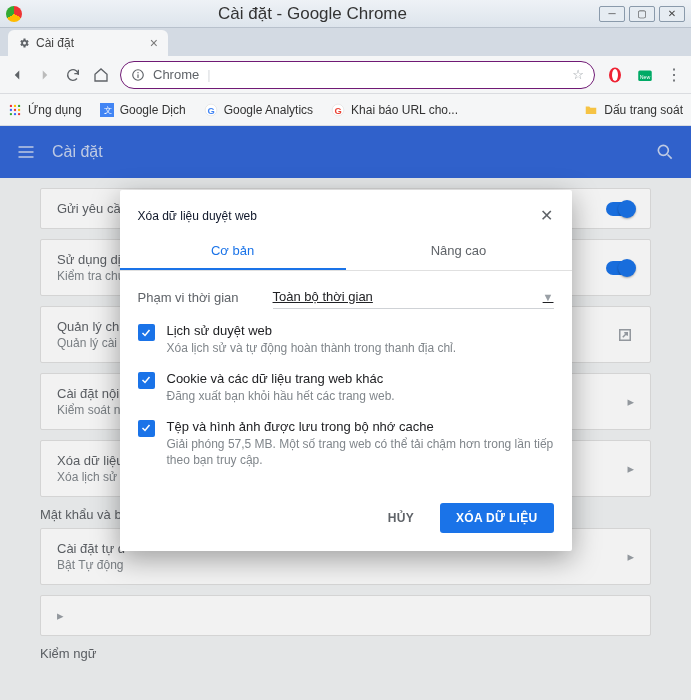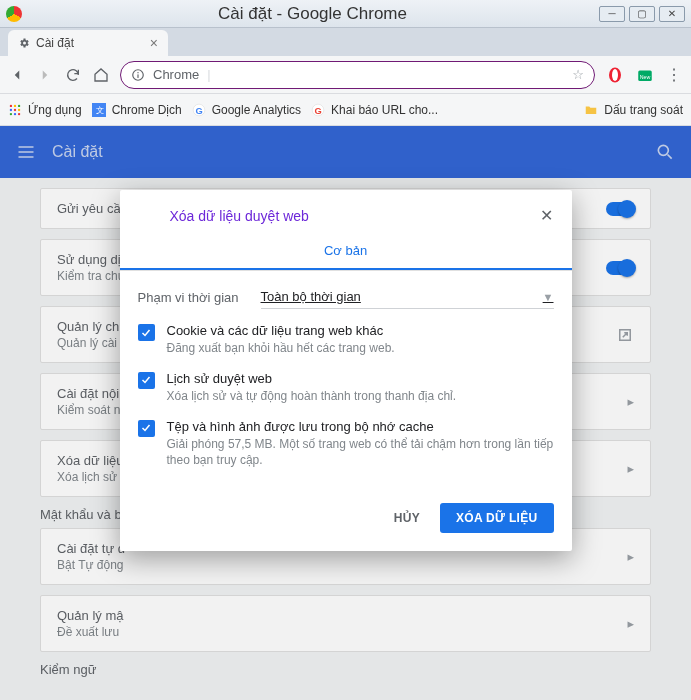--- a/index.html
+++ b/index.html
@@ -15,56 +15,56 @@
   .tab .gear { width: 12px; height: 12px; }
   .tab .close { color: #777; font-size: 14px; margin-left: auto; }
 
   .toolbar { height: 38px; background: #f5f6f7; display: flex; align-items: center; padding: 0 8px; gap: 10px; border-bottom: 1px solid #dadce0; }
   .nav-icon { width: 18px; height: 18px; color: #5f6368; display: flex; align-items: center; justify-content: center; }
   .omnibox { flex: 1; height: 28px; border: 1px solid #701a75; border-radius: 14px; background: #fff; display: flex; align-items: center; padding: 0 10px; gap: 8px; font-size: 13px; color: #5f6368; }
   .omnibox .url { color: #202124; }
   .omnibox .url .gray { color: #9aa0a6; }
   .ext-icon { width: 20px; height: 20px; display: flex; align-items: center; justify-content: center; }
 
-  .bookmarks { height: 32px; background: #f5f6f7; display: flex; align-items: center; padding: 0 8px; gap: 10px; font-size: 12px; color: #333; border-bottom: 1px solid #dadce0; }
+  .bookmarks { height: 32px; background: #f5f6f7; display: flex; align-items: center; padding: 0 8px; gap: 18px; font-size: 12px; color: #333; border-bottom: 1px solid #dadce0; }
   .bookmarks .bm { display: flex; align-items: center; gap: 6px; }
   .bm-icon { width: 14px; height: 14px; }
 
   .settings-app { position: relative; height: calc(700px - 28px - 28px - 38px - 32px); background: #f1f3f4; overflow: hidden; }
   .settings-header { height: 52px; background: #3367d6; color: #c9d5f0; display: flex; align-items: center; padding: 0 16px; gap: 16px; font-size: 16px; }
   .settings-header .search { margin-left: auto; }
 
   .settings-body { padding: 10px 40px; height: calc(100% - 52px); overflow: hidden; color: #5f6368; font-size: 13px; }
   .card { background: #fff; border: 1px solid #e0e0e0; border-radius: 2px; padding: 12px 16px; margin-bottom: 10px; display: flex; align-items: center; gap: 12px; }
   .card .txt { flex: 1; }
   .card .sub { color: #80868b; font-size: 12px; margin-top: 2px; }
   .toggle { width: 28px; height: 14px; background: #1a73e8; border-radius: 7px; position: relative; }
   .toggle::after { content: ""; position: absolute; right: -2px; top: -2px; width: 18px; height: 18px; background: #1a73e8; border-radius: 50%; box-shadow: 0 1px 2px rgba(0,0,0,.3); }
   .section-title { font-size: 13px; color: #5f6368; margin: 10px 0 6px; }
 
   .scrim { position: absolute; inset: 0; background: rgba(0,0,0,.05); }
 
   .dialog { position: absolute; left: 50%; top: 190px; transform: translateX(-50%); width: 452px; background: #fff; border-radius: 2px; box-shadow: 0 8px 28px rgba(0,0,0,.35); overflow: hidden; }
   .dlg-head { display: flex; align-items: center; padding: 16px 18px 8px; }
-  .dlg-title { font-size: 14px; color: #6d28d9; margin-left: 32px; }
+  .dlg-title { font-size: 12px; color: #0f172a; }
   .dlg-close { margin-left: auto; color: #5f6368; font-size: 16px; }
   .dlg-tabs { display: flex; }
   .dlg-tab { flex: 1; text-align: center; padding: 10px 0; font-size: 13px; color: #5f6368; border-bottom: 2px solid transparent; }
   .dlg-tab.active { color: #1a73e8; border-bottom-color: #1a73e8; font-weight: 500; }
   .dlg-divider { height: 1px; background: #e0e0e0; }
   .dlg-body { padding: 14px 18px 6px; font-size: 13px; color: #5f6368; }
-  .time-row { display: flex; align-items: center; gap: 22px; margin-bottom: 14px; }
+  .time-row { display: flex; align-items: center; gap: 34px; margin-bottom: 14px; }
   .time-select { flex: 1; display: flex; align-items: center; border-bottom: 1px solid #cfd2d6; padding: 4px 0; color: #202124; text-decoration: underline; }
   .time-select .arrow { margin-left: auto; color: #9aa0a6; font-size: 11px; }
   .opt-row { display: flex; gap: 12px; margin-bottom: 14px; }
   .checkbox { width: 17px; height: 17px; background: #1a73e8; border-radius: 2px; display: flex; align-items: center; justify-content: center; margin-top: 1px; flex-shrink: 0; }
   .checkbox svg { width: 12px; height: 12px; }
   .opt-title { color: #202124; }
   .opt-sub { color: #80868b; font-size: 12px; margin-top: 2px; line-height: 1.4; }
-  .dlg-actions { display: flex; justify-content: flex-end; gap: 4px; padding: 14px 18px 18px; }
+  .dlg-actions { display: flex; justify-content: flex-end; gap: 10px; padding: 14px 18px 18px; }
   .btn { padding: 8px 16px; font-size: 12px; font-weight: 600; border-radius: 3px; letter-spacing: .3px; }
   .btn-text { color: #5f6368; }
   .btn-primary { background: #1a73e8; color: #fff; }
   .chev { color: #9aa0a6; }
 </style>
 </head>
 <body>
 
 <div class="titlebar">
   <div class="app-icon"></div>
@@ -143,21 +143,21 @@
         <circle cx="12" cy="19" r="2" fill="#36f"></circle>
         <circle cx="19" cy="19" r="2" fill="#e33"></circle>
       </svg>
     <span>Ứng dụng</span>
   </div>
   <div class="bm">
       <svg class="bm-icon" viewBox="0 0 24 24">
         <rect width="24" height="24" fill="#4285f4"></rect>
         <text x="7" y="17" fill="#fff" font-size="14">文</text>
       </svg>
-      <span>Chrome Dịch</span>
+      <span>Google Dịch</span>
     </div>
   <div class="bm">
       <svg class="bm-icon" viewBox="0 0 24 24">
         <circle cx="12" cy="12" r="10" fill="#fff" stroke="#ddd"></circle>
         <text x="6" y="18" fill="#4285f4" font-size="16" font-weight="bold">G</text>
       </svg>
       <span>Google Analytics</span>
     </div>
   <div class="bm">
       <svg class="bm-icon" viewBox="0 0 24 24">
@@ -228,71 +228,68 @@
 
     <div class="section-title">Mật khẩu và b</div>
     <div class="card">
         <div class="txt">
           <div>Cài đặt tự đ</div>
           <div class="sub">Bật Tự động</div>
         </div>
         <span class="chev">▸</span>
       </div>
     <div class="card">
-        <div class="txt">
-          <div>Quản lý mậ</div>
-          <div class="sub">Đề xuất lưu</div>
-        </div>
         <span class="chev">▸</span>
       </div>
 
     <div class="section-title">Kiểm ngữ</div>
   </div>
 
   <div class="scrim"></div>
 </div>
 
 <div class="dialog">
   <div class="dlg-head">
     <div class="dlg-title">Xóa dữ liệu duyệt web</div>
     <div class="dlg-close">✕</div>
   </div>
   <div class="dlg-tabs">
     <div class="dlg-tab active">Cơ bản</div>
+    <div class="dlg-tab">Nâng cao</div>
   </div>
   <div class="dlg-divider"></div>
   <div class="dlg-body">
     <div class="time-row">
       <span>Phạm vi thời gian</span>
       <div class="time-select">
         <span>Toàn bộ thời gian</span>
         <span class="arrow">▼</span>
       </div>
     </div>
 
     <div class="opt-row">
       <div class="checkbox">
           <svg viewBox="0 0 24 24" fill="none" stroke="#fff" stroke-width="3">
             <path d="M5 12l5 5 9-11"></path>
           </svg>
         </div>
       <div>
-          <div class="opt-title">Cookie và các dữ liệu trang web khác</div>
-          <div class="opt-sub">Đăng xuất bạn khỏi hầu hết các trang web.</div>
+          <div class="opt-title">Lịch sử duyệt web</div>
+          <div class="opt-sub">Xóa lịch sử và tự động hoàn thành trong thanh địa chỉ.</div>
         </div>
     </div>
     <div class="opt-row">
       <div class="checkbox">
           <svg viewBox="0 0 24 24" fill="none" stroke="#fff" stroke-width="3">
             <path d="M5 12l5 5 9-11"></path>
           </svg>
         </div>
       <div>
-          <div class="opt-title">Lịch sử duyệt web</div>
-          <div class="opt-sub">Xóa lịch sử và tự động hoàn thành trong thanh địa chỉ.</div>
+          <div class="opt-title">Cookie và các dữ liệu trang web khác</div>
+          <div class="opt-sub">Đăng xuất bạn khỏi hầu hết các trang web.</div>
         </div>
     </div>
     <div class="opt-row">
       <div class="checkbox">
           <svg viewBox="0 0 24 24" fill="none" stroke="#fff" stroke-width="3">
             <path d="M5 12l5 5 9-11"></path>
           </svg>
         </div>
       <div>
           <div class="opt-title">Tệp và hình ảnh được lưu trong bộ nhớ cache</div>

